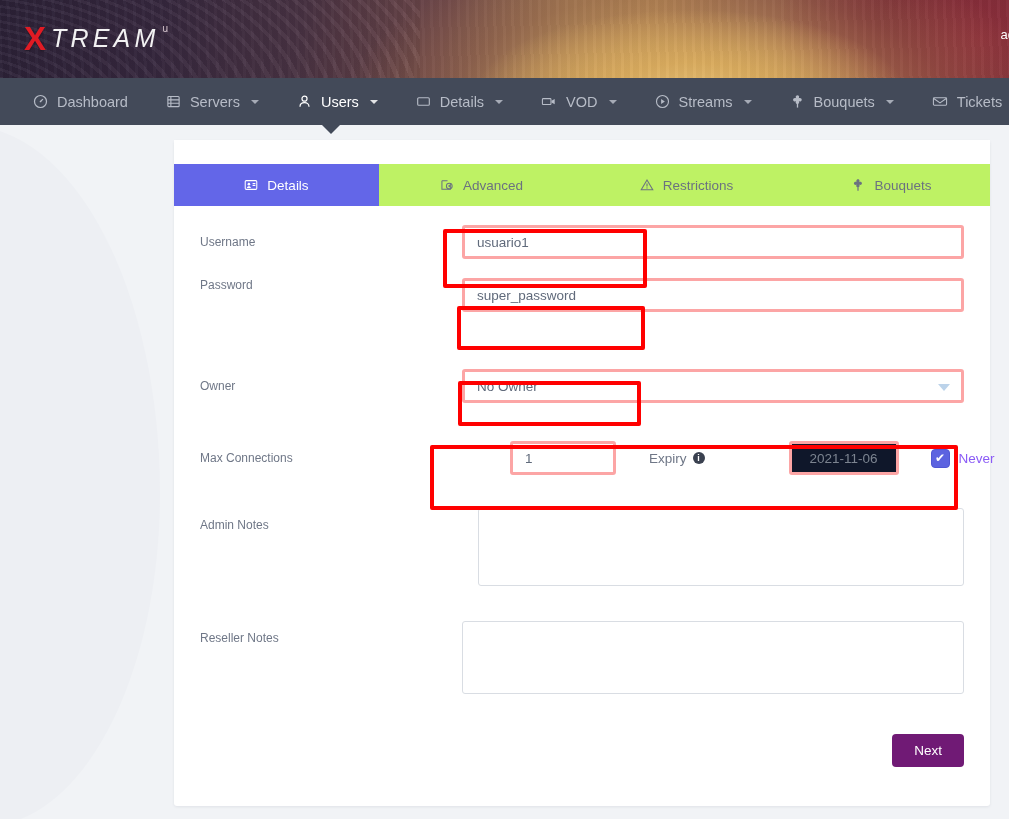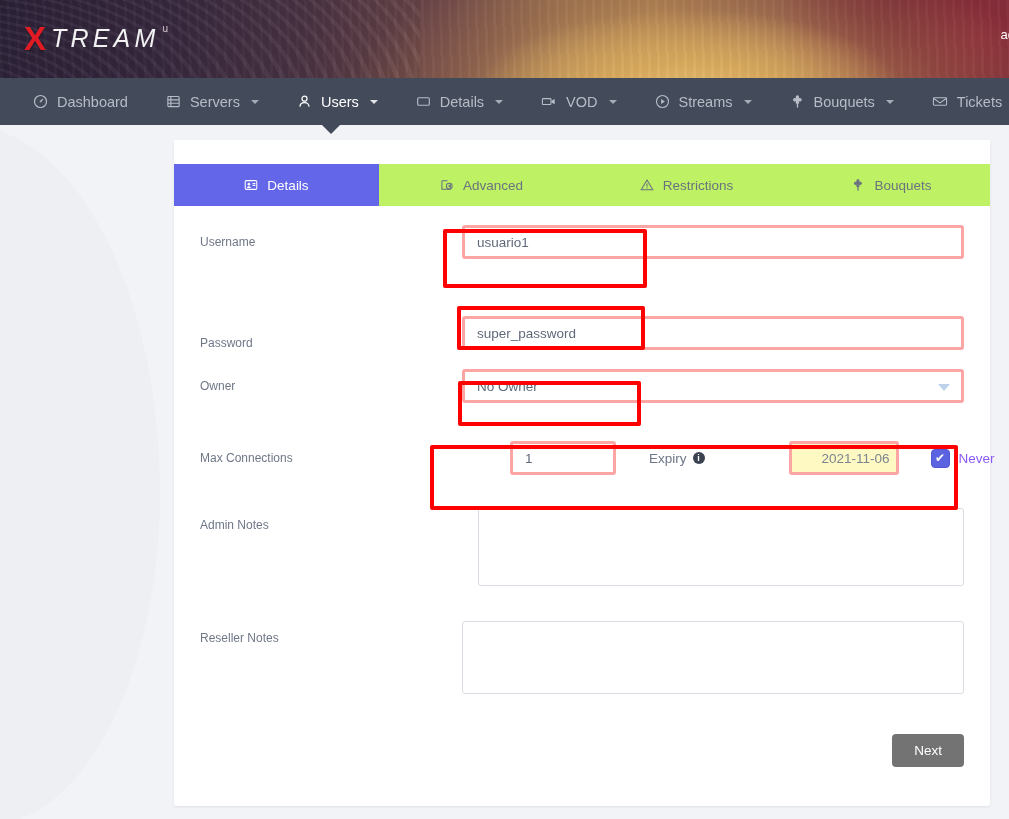--- a/index.html
+++ b/index.html
@@ -153,22 +153,22 @@
     border: 3px solid #fca5a5; border-radius: 3px;
     background: #fff;
     font-size: 13.5px; color: #606a7b;
     padding: 0 12px;
     outline: none;
     font-family: "Liberation Sans", sans-serif;
   }
   .inp::placeholder { color: #a9b0bb; }
   .inp.small { width: 106px; }
   .inp.date {
-    width: 110px; background: #fef9c3; color: #7c8490;
-    text-align: right; padding: 0 6px;
+    width: 110px; background: #0f172a; color: #7c8490;
+    text-align: center; padding: 0 6px;
   }
 
   .sel-wrap { position: relative; }
   .sel-caret {
     position: absolute; right: 14px; top: 15px;
     width: 0; height: 0;
     border-left: 6px solid transparent;
     border-right: 6px solid transparent;
     border-top: 7px solid #bcd3ea;
     pointer-events: none;
@@ -208,21 +208,21 @@
     background: #fff; resize: none; outline: none;
     font-size: 13.5px; color: #606a7b; padding: 8px 10px;
     font-family: "Liberation Sans", sans-serif;
   }
 
   .footer {
     display: flex; justify-content: flex-end;
     padding: 0 26px;
   }
   .btn-next {
-    background: #737373; color: #ffffff;
+    background: #701a75; color: #ffffff;
     border: none; border-radius: 4px;
     font-size: 13.5px; padding: 9px 22px;
     cursor: pointer;
     font-family: "Liberation Sans", sans-serif;
   }
 
   
   .anno {
     position: absolute;
     border: 4px solid #ff0000;
@@ -396,21 +396,21 @@
 
     <div class="form">
 
       <div class="row" style="height:72px;align-items:center;">
         <div class="label" style="padding-top:0">Username</div>
         <div class="ctl">
           <input class="inp" value="usuario1" style="">
         </div>
       </div>
 
-      <div class="row" style="height:72px;align-items:flex-end;">
+      <div class="row" style="height:72px;align-items:flex-start;">
         <div class="label" style="padding-top:0">Password</div>
         <div class="ctl">
           <input class="inp" value="super_password" style="">
         </div>
       </div>
 
       <div class="row" style="height:72px;align-items:center;">
         <div class="label" style="padding-top:0">Owner</div>
         <div class="ctl sel-wrap">
           <input class="inp" value="No Owner" style="">

